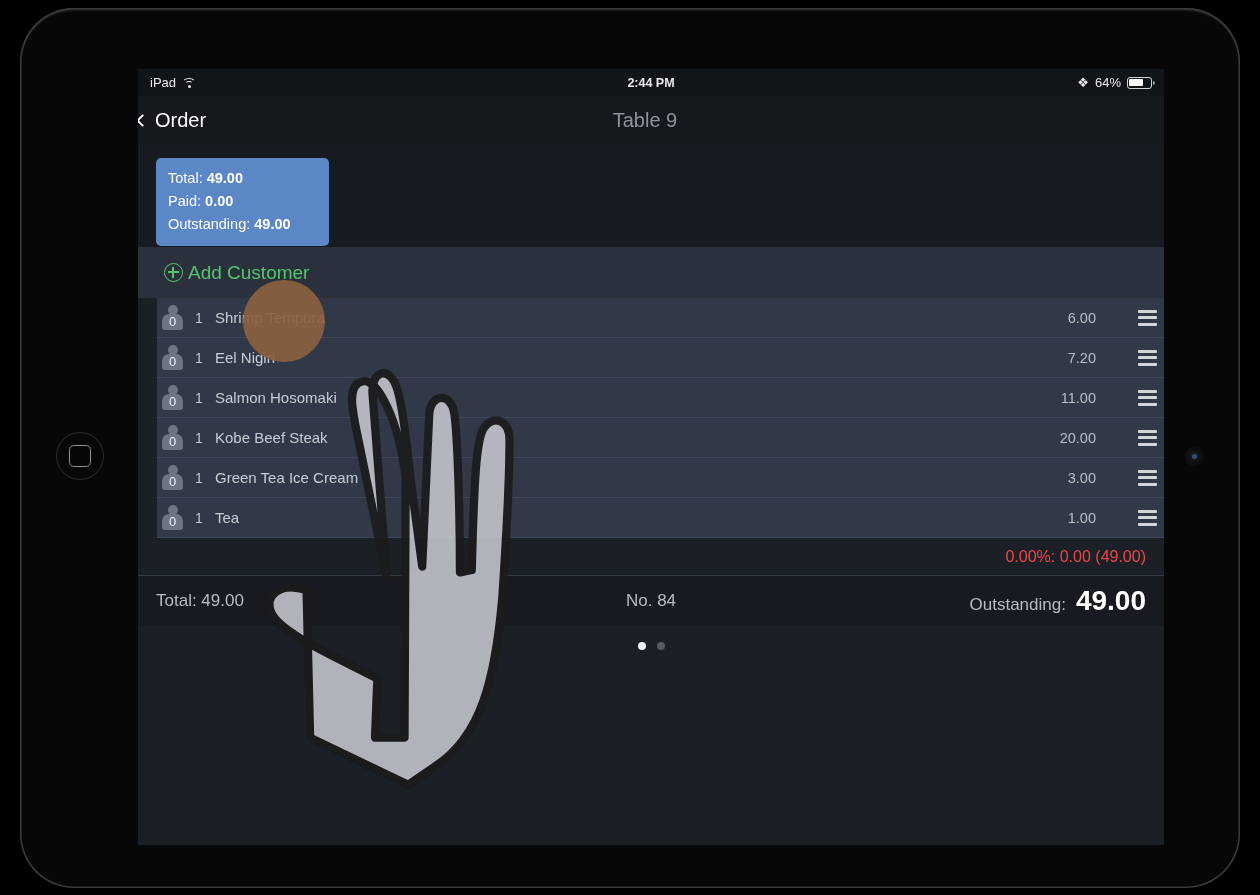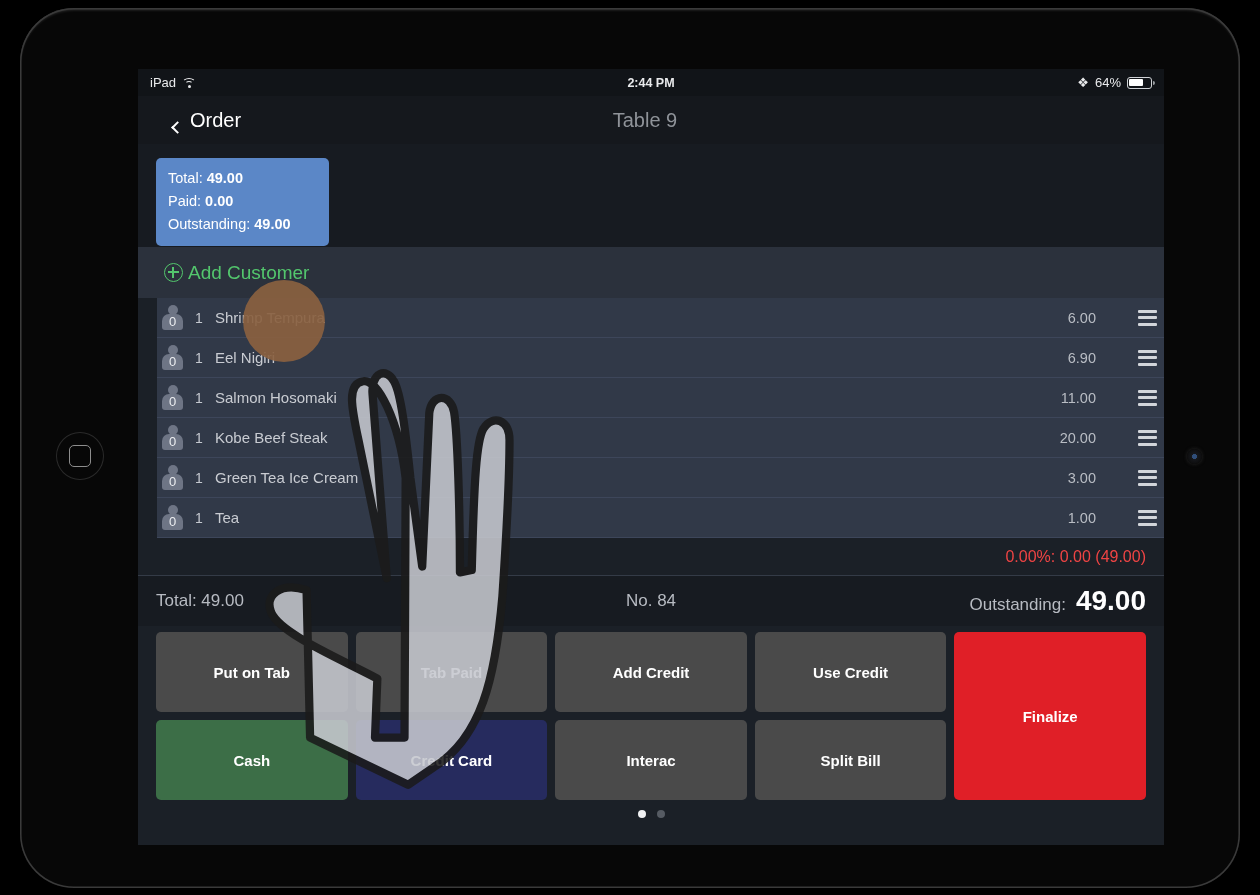--- a/index.html
+++ b/index.html
@@ -49,21 +49,21 @@
                         background:#e9eaec; border-radius:50%; border:none; }
   .batt { width:25px; height:12px; border:1.4px solid #cfd2d6; border-radius:3px; position:relative; }
   .batt:after { content:""; position:absolute; right:-4px; top:3.2px; width:2.4px; height:4px;
                 background:#9a9da2; border-radius:0 2px 2px 0; }
   .batt i { position:absolute; left:1.4px; top:1.4px; bottom:1.4px; background:#fff; border-radius:1px; }
 
   
   #navbar {
     height:48px; background:#15181d; position:relative; display:flex; align-items:center;
   }
-  #back-btn { display:flex; align-items:flex-end; gap:8px; padding-left:35px; color:#fff; font-size:20px; cursor:pointer;}
+  #back-btn { display:flex; align-items:center; gap:8px; padding-left:0; color:#fff; font-size:20px; cursor:pointer;}
   .chev { display:inline-block; width:9px; height:9px; border-left:2.2px solid #fff;
           border-bottom:2.2px solid #fff; transform:rotate(45deg); }
   #nav-title { position:absolute; left:0; right:12px; text-align:center; color:#8f9399; font-size:20px; }
 
   
   #totals-panel { height:103px; background:#171b21; padding:14px 0 0 18px; }
   #totals-box {
     width:173px; background:#5b87c7; color:#fff; border-radius:5px;
     padding:9px 12px 10px 12px; font-size:14.5px; line-height:1.58;
   }
@@ -211,21 +211,21 @@
             </span>
           </div>
           <div class="row">
             <span class="person">
               <span class="head"></span>
               <span class="body"></span>
               <span class="cnt">0</span>
             </span>
             <span class="qty">1</span>
             <span class="iname">Eel Nigiri</span>
-            <span class="iprice">6.90</span>
+            <span class="iprice">7.20</span>
             <span class="burger">
               <span></span>
               <span></span>
               <span></span>
             </span>
           </div>
           <div class="row">
             <span class="person">
               <span class="head"></span>
               <span class="body"></span>
@@ -295,31 +295,20 @@
     <div id="summary">
       <span id="sum-total">Total: 49.00</span>
       <span id="sum-no">No. 84</span>
       <span id="sum-out">
         <span>Outstanding:</span>
         <span class="big">49.00</span>
       </span>
     </div>
 
     <div id="pad">
-      <div id="pad-grid">
-          <div class="btn ">Put on Tab</div>
-          <div class="btn ">Tab Paid</div>
-          <div class="btn ">Add Credit</div>
-          <div class="btn ">Use Credit</div>
-          <div class="btn finalize">Finalize</div>
-          <div class="btn cash">Cash</div>
-          <div class="btn credit">Credit Card</div>
-          <div class="btn ">Interac</div>
-          <div class="btn ">Split Bill</div>
-        </div>
       <div id="dots">
           <span class="dot active"></span>
           <span class="dot"></span>
         </div>
     </div>
 
     <div id="hand">
       <div id="ripple"></div>
       <svg width="1026" height="776" viewBox="0 0 1026 776">
         <path d="M92,395 C70,388 56,399 62,414 C70,432 118,452 152,470

